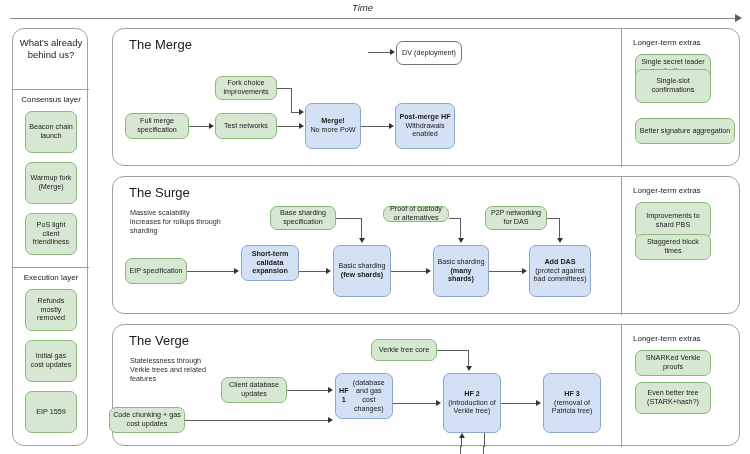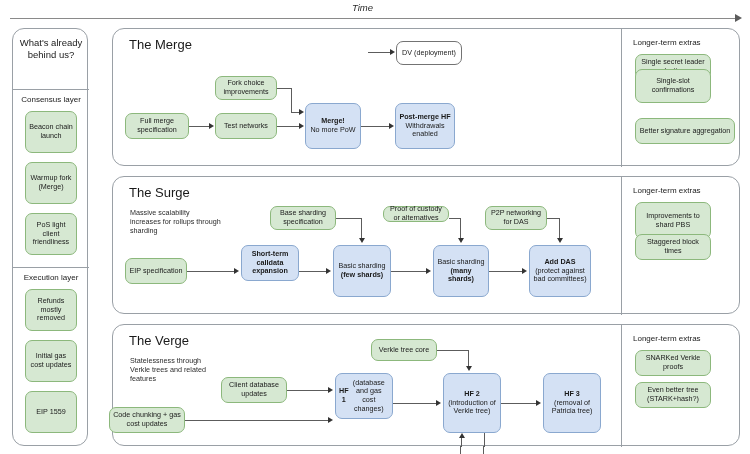--- a/index.html
+++ b/index.html
@@ -217,21 +217,21 @@
 
   <div class="panel" id="verge" style="left:112px;top:324px;width:628px;height:122px">
     <div class="sec-title" style="left:16px;top:8px">The Verge</div>
     <div class="sec-sub" style="left:17px;top:31px;width:90px">Statelessness through Verkle trees and related features</div>
     <div class="vsep" style="left:508px;top:0px;height:122px"></div>
     <div class="extras-label" style="left:520px;top:9px">Longer-term extras</div>
 
     <div class="node green" style="left:522px;top:25px;width:76px;height:26px">
       <span>SNARKed Verkle proofs</span>
       </div>
-    <div class="node green" style="left:522px;top:57px;width:76px;height:26px">
+    <div class="node green" style="left:522px;top:57px;width:76px;height:32px">
       <span>Even better tree (STARK+hash?)</span>
       </div>
 
     <div class="node green" style="left:258px;top:14px;width:66px;height:22px">
       <span>Verkle tree core</span>
       </div>
 
     <div class="node green" style="left:108px;top:52px;width:66px;height:26px">
       <span>Client database updates</span>
       </div>

